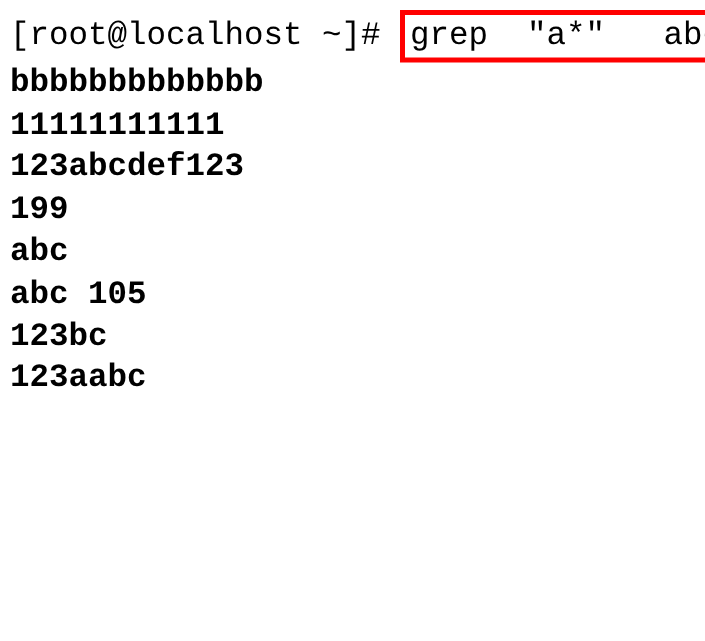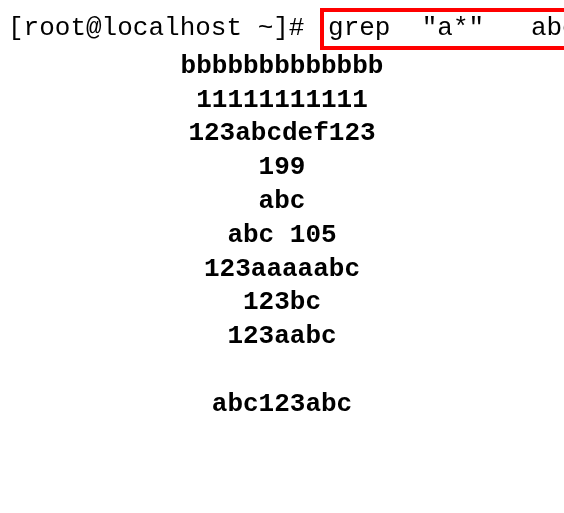--- a/index.html
+++ b/index.html
@@ -1,19 +1,18 @@
 <!DOCTYPE html>
 <html><head>
   <meta charset="utf-8">
   <style>
     * {
       margin: 0;
       padding: 0;
       box-sizing: border-box;
-      text-align: center;
     }
     body {
       background: #ffffff;
       font-family: "Courier New", "Consolas", monospace;
       font-size: 26px;
       line-height: 1.3;
       color: #000000;
       padding: 8px;
       width: 564px;
     }
@@ -44,18 +43,16 @@
   <span>[root@localhost ~]# </span><span class="highlight-box"><span>grep  "a*"   abc</span></span>
 </div>
 
 <div id="output-container">
     <div class="terminal-line">bbbbbbbbbbbbb</div>
     <div class="terminal-line">11111111111</div>
     <div class="terminal-line">123abcdef123</div>
     <div class="terminal-line">199</div>
     <div class="terminal-line">abc</div>
     <div class="terminal-line">abc 105</div>
-    <div class="terminal-line">123aaaaabc</div>
     <div class="terminal-line">123bc</div>
     <div class="terminal-line">123aabc</div>
     <div class="terminal-line empty-line"></div>
-    <div class="terminal-line">abc123abc</div>
   </div>
 
 </body></html>

